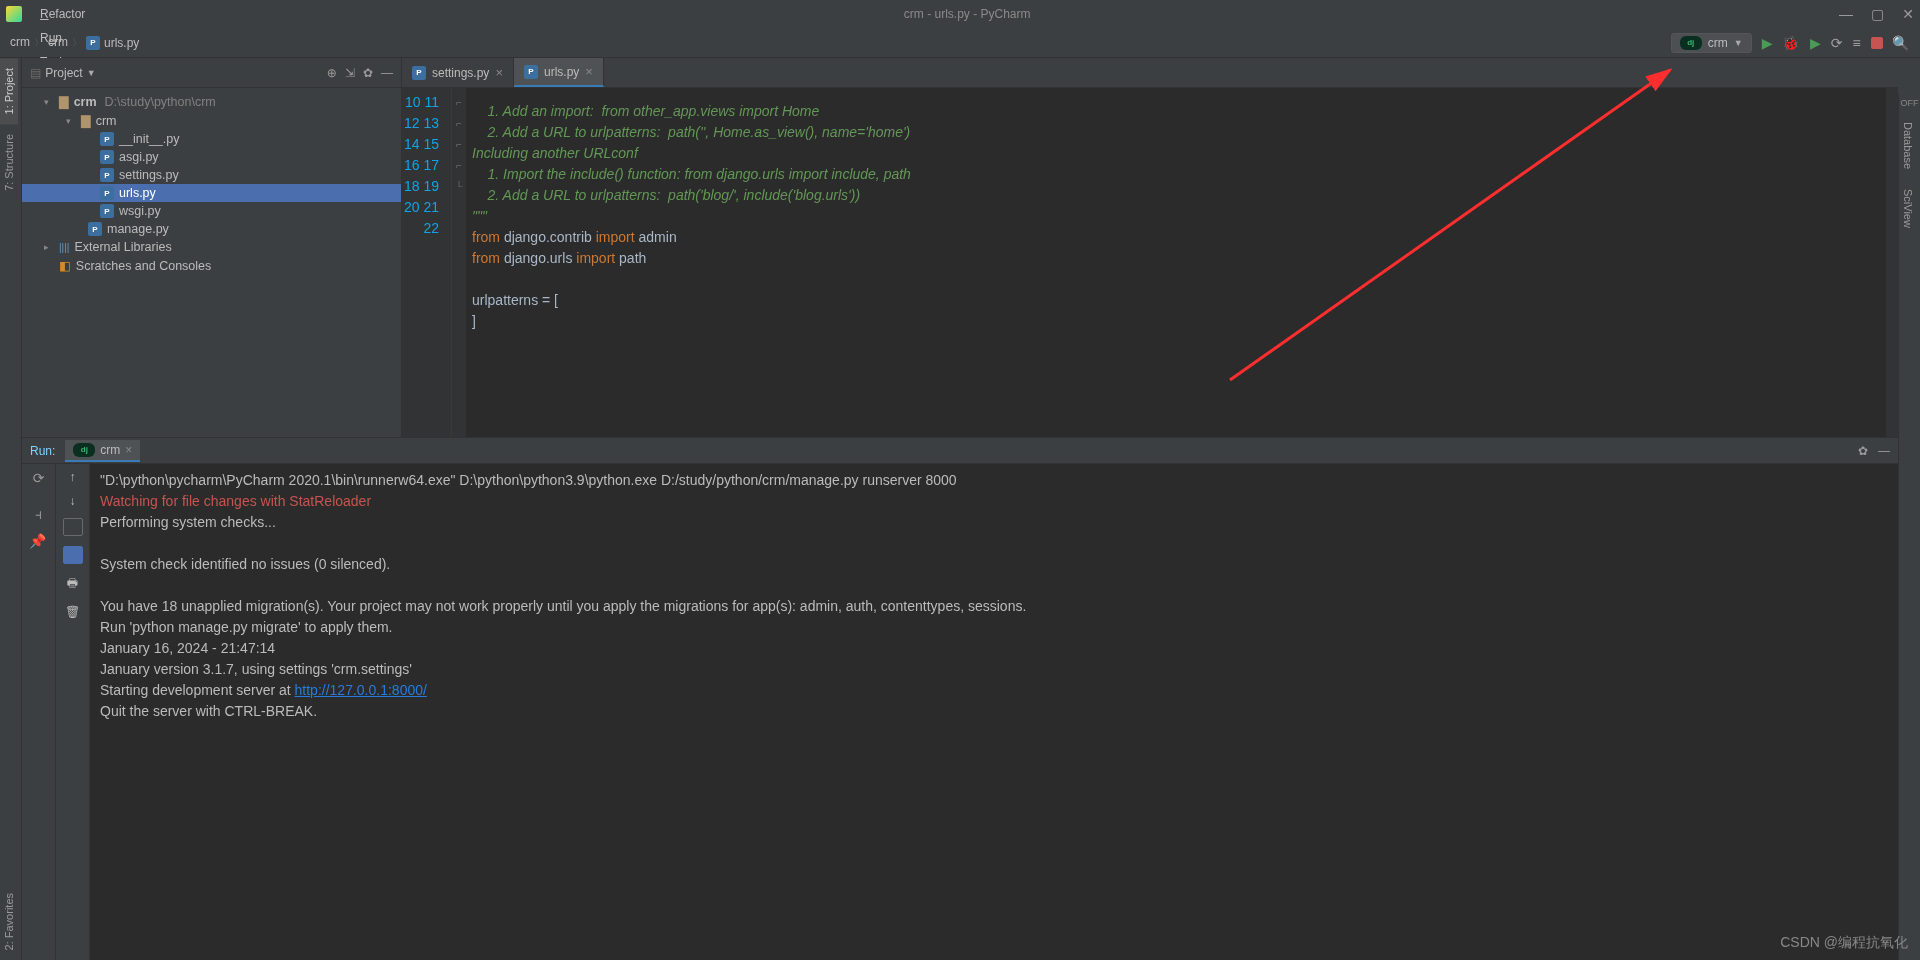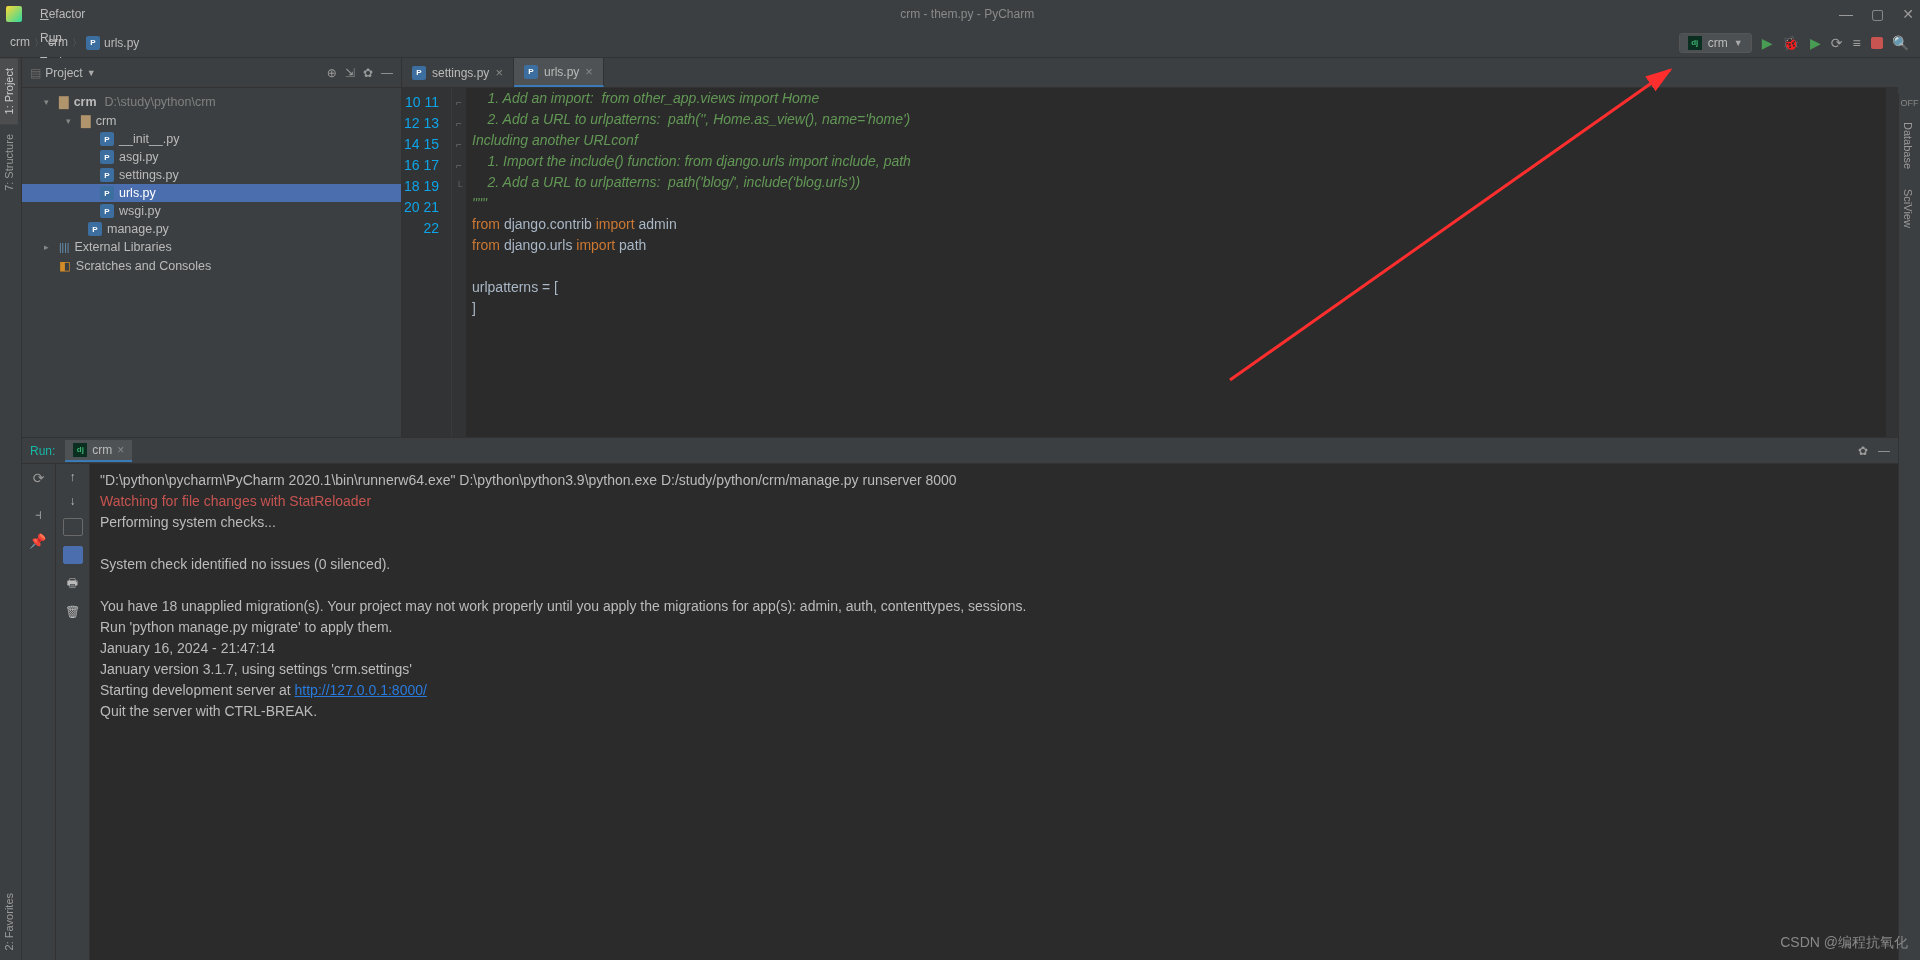--- a/index.html
+++ b/index.html
@@ -14,21 +14,21 @@
 .win-title { flex: 1; text-align: center; color:#8a8a8a; }
 .win-controls { display: flex; gap: 18px; color:#9a9a9a; font-size: 14px; }
 .win-controls span { cursor: default; }
 
 
 .navbar { height: 30px; display: flex; align-items: center; padding: 0 10px; border-bottom: 1px solid #323232; }
 .crumb { color:#bbbbbb; }
 .crumb.sep::after { content: "〉"; color:#6a6a6a; margin: 0 4px; font-size:10px;}
 .crumb-file { display:inline-flex; align-items:center; gap:4px; }
 .py-ico { width:14px; height:14px; background:#3c6ea0; border-radius:2px; display:inline-flex; align-items:center; justify-content:center; color:#fff; font-size:8px; font-weight:bold; }
-.dj-ico { width:14px; height:14px; background:#0a2f20; border-radius:0; display:inline-flex; align-items:center; justify-content:center; color:#3cb371; font-size:8px; font-weight:bold; }
+.dj-ico { width:22px; height:14px; background:#0a2f20; border-radius:6px; display:inline-flex; align-items:center; justify-content:center; color:#3cb371; font-size:8px; font-weight:bold; }
 .nav-right { margin-left: auto; display:flex; align-items:center; gap:10px; }
 .run-config { display:flex; align-items:center; gap:6px; border:1px solid #555; border-radius:3px; padding:2px 8px; background:#4c5052; }
 .tri-down { font-size:9px; color:#aaa; }
 .tb-ico { color:#a0a0a0; font-size:14px; }
 .green { color:#499c54; }
 .bug { color:#499c54; }
 .stop-sq { width:12px; height:12px; background:#c75450; border-radius:2px; }
 
 
 .left-strip { position:absolute; left:0; top:58px; bottom:0; width:22px; background:#3c3f41; border-right:1px solid #323232; }
@@ -66,32 +66,32 @@
 
 
 .editor { flex:1; background:#2b2b2b; display:flex; flex-direction:column; }
 .tabs { height:30px; display:flex; align-items:stretch; background:#3c3f41; border-bottom:1px solid #323232; }
 .tab { display:flex; align-items:center; gap:6px; padding:0 10px; border-right:1px solid #323232; color:#bbbbbb; }
 .tab.active { background:#4e5254; border-bottom:2px solid #3a7ab7; }
 .tab .close { color:#888; font-size:13px; }
 .code-area { flex:1; display:flex; font-family: "JetBrains Mono","Consolas",monospace; font-size:14px; line-height:21px; overflow:hidden; position:relative; }
 .gutter { width: 50px; text-align:right; color:#0ea5e9; padding:4px 12px 0 0; background:#313335; border-right:1px solid #3a3a3a; user-select:none; }
 .gutter-fold { width: 14px; background:#313335; color:#6a6a6a; padding-top:4px; font-size:10px; text-align:center; }
-.code { flex:1; padding:0 0 0 6px; white-space:pre; color:#a9b7c6; }
+.code { flex:1; padding:13px 0 0 6px; white-space:pre; color:#a9b7c6; }
 .c-com { color:#629755; font-style:italic; }
 .c-kw  { color:#cc7832; }
 .c-id  { color:#a9b7c6; }
 .c-str { color:#6a8759; }
 .code-hl { background:#323232; display:block; width:100%; }
 .scroll-track { position:absolute; right:0; top:0; bottom:0; width:12px; background:#313335; }
 
 
 .run-pane { flex:1; display:flex; flex-direction:column; background:#2b2b2b; }
 .run-header { height:26px; background:#3c3f41; border-bottom:1px solid #323232; display:flex; align-items:center; padding:0 8px; }
-.run-header .title { color:#14b8a6; }
+.run-header .title { color:#7dd3fc; }
 .run-tab { display:flex; align-items:center; gap:5px; margin-left:10px; padding:3px 8px; background:#4e5254; border-bottom:2px solid #3a7ab7; }
 .run-tab .close { color:#888; }
 .run-header .tools { margin-left:auto; display:flex; gap:10px; color:#9a9a9a; }
 .run-body { flex:1; display:flex; }
 .run-side { width:34px; background:#3c3f41; display:flex; flex-direction:column; align-items:center; padding-top:6px; gap:10px; border-right:1px solid #323232; }
 .run-side .ico { font-size:14px; color:#9a9a9a; }
 .run-side2 { width:34px; background:#3c3f41; display:flex; flex-direction:column; align-items:center; padding-top:6px; gap:10px; border-right:1px solid #323232; }
 .run-side2 .box { width:20px; height:18px; border:1px solid #6a6a6a; border-radius:2px; }
 .run-side2 .box.active { background:#4b6eaf; border-color:#4b6eaf; }
 .console { flex:1; padding:6px 10px; font-family:"JetBrains Mono","Consolas",monospace; font-size:14px; line-height:21px; white-space:pre; color:#bbbbbb; }
@@ -116,21 +116,21 @@
     <span><u>V</u>iew</span>
     <span><u>N</u>avigate</span>
     <span><u>C</u>ode</span>
     <span><u>R</u>efactor</span>
     <span>R<u>u</u>n</span>
     <span><u>T</u>ools</span>
     <span>VC<u>S</u></span>
     <span><u>W</u>indow</span>
     <span><u>H</u>elp</span>
   </div>
-  <div class="win-title">crm - them.py - PyCharm</div>
+  <div class="win-title">crm - urls.py - PyCharm</div>
   <div class="win-controls">
     <span>—</span>
     <span>▢</span>
     <span>✕</span>
   </div>
 </div>
 
 <div class="navbar">
   <span class="crumb sep">crm</span>
   <span class="crumb sep">crm</span>

